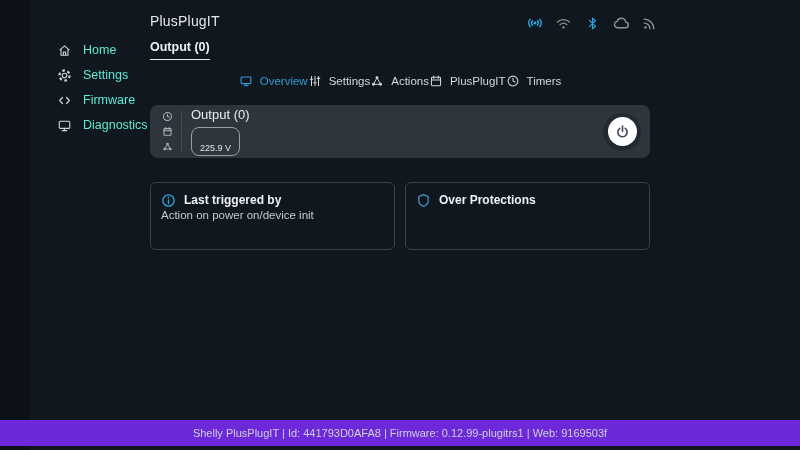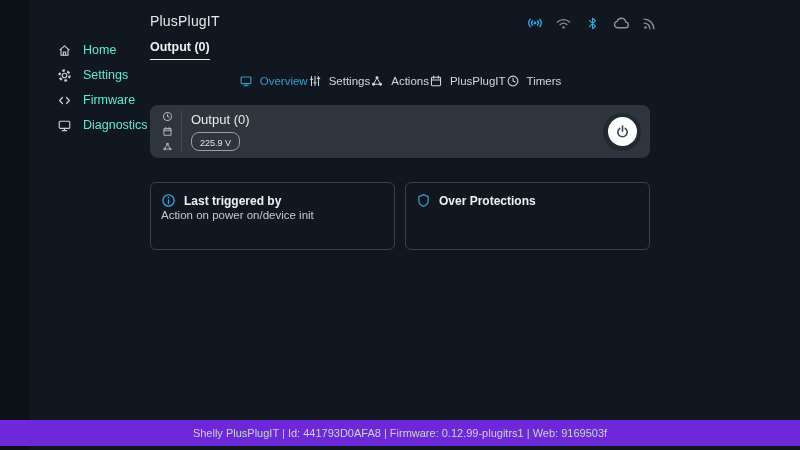--- a/index.html
+++ b/index.html
@@ -32,28 +32,28 @@
   .tab.active{color:#2f9cd3;}
   
   .output-card{position:absolute;top:105px;left:0;width:500px;height:53px;background:#2e353d;border-radius:8px;
     display:flex;align-items:center;}
   .oc-icons{width:22px;height:41px;margin-left:6px;display:flex;flex-direction:column;justify-content:space-between;
     align-items:center;border-right:1px solid #434b53;padding-right:3px;color:#aab2ba;}
   .oc-icons .micn{width:11px;height:11px;display:flex;}
   .oc-body{margin-left:9px;display:flex;flex-direction:column;justify-content:center;}
   .oc-title{font-size:13px;color:#e8ebed;}
   .volt-badge{margin-top:5px;align-self:flex-start;border:1px solid #98a0a7;border-radius:8px;
-    font-size:9px;color:#e0e4e7;padding:5px 8px 2px 8px;line-height:10px;}
+    font-size:9px;color:#e0e4e7;padding:15px 8px 2px 8px;line-height:10px;}
   .pwr-wrap{margin-left:auto;margin-right:9px;width:38px;height:38px;border-radius:50%;background:#222931;
     display:flex;align-items:center;justify-content:center;cursor:pointer;}
   .pwr-btn{width:29px;height:29px;border-radius:50%;background:#ffffff;display:flex;align-items:center;justify-content:center;color:#3d4754;}
   
   .cards-row{position:absolute;top:182px;left:0;width:500px;display:flex;gap:10px;}
   .info-card{width:223px;height:46px;border:1px solid #3a424a;border-radius:6px;padding:10px;background:transparent;}
-  .card-head{display:flex;align-items:center;gap:8px;}
+  .card-head{display:flex;gap:8px;}
   .card-head .cicn{width:15px;height:15px;display:flex;}
   .card-title{font-size:12px;font-weight:bold;color:#eef1f3;}
   .card-text{margin-top:1px;font-size:11.5px;color:#c4cacf;}
   .badge-row{margin-top:7px;display:flex;gap:6px;}
   .prot-badge{background:#2396c8;color:#ffffff;font-size:10px;font-weight:bold;border-radius:9px;
     padding:2px 9px 3px 9px;line-height:12px;cursor:pointer;white-space:nowrap;}
   
   .footer{position:absolute;left:0;top:420px;width:800px;height:26px;background:#6d28d9;
     display:flex;align-items:center;justify-content:center;}
   .footer-text{font-size:11px;color:#ccd2d8;}

